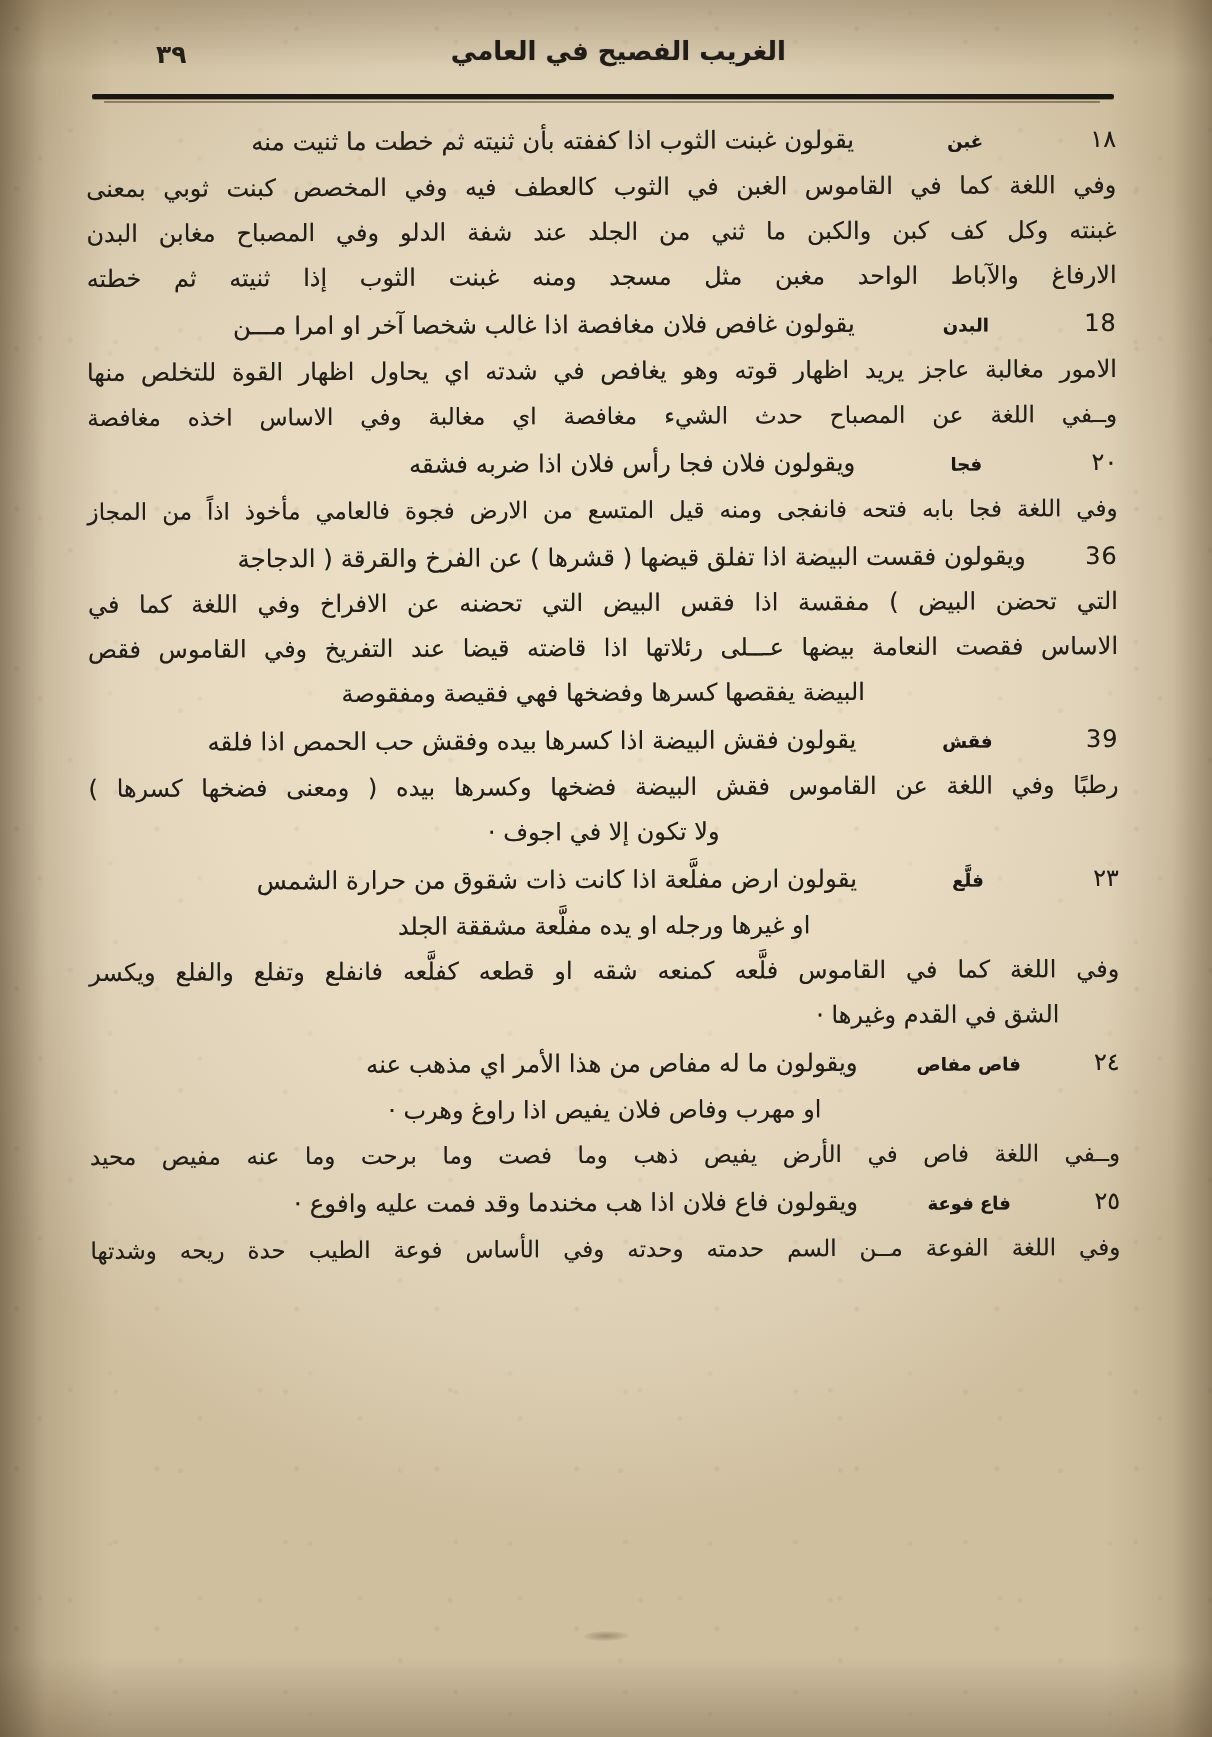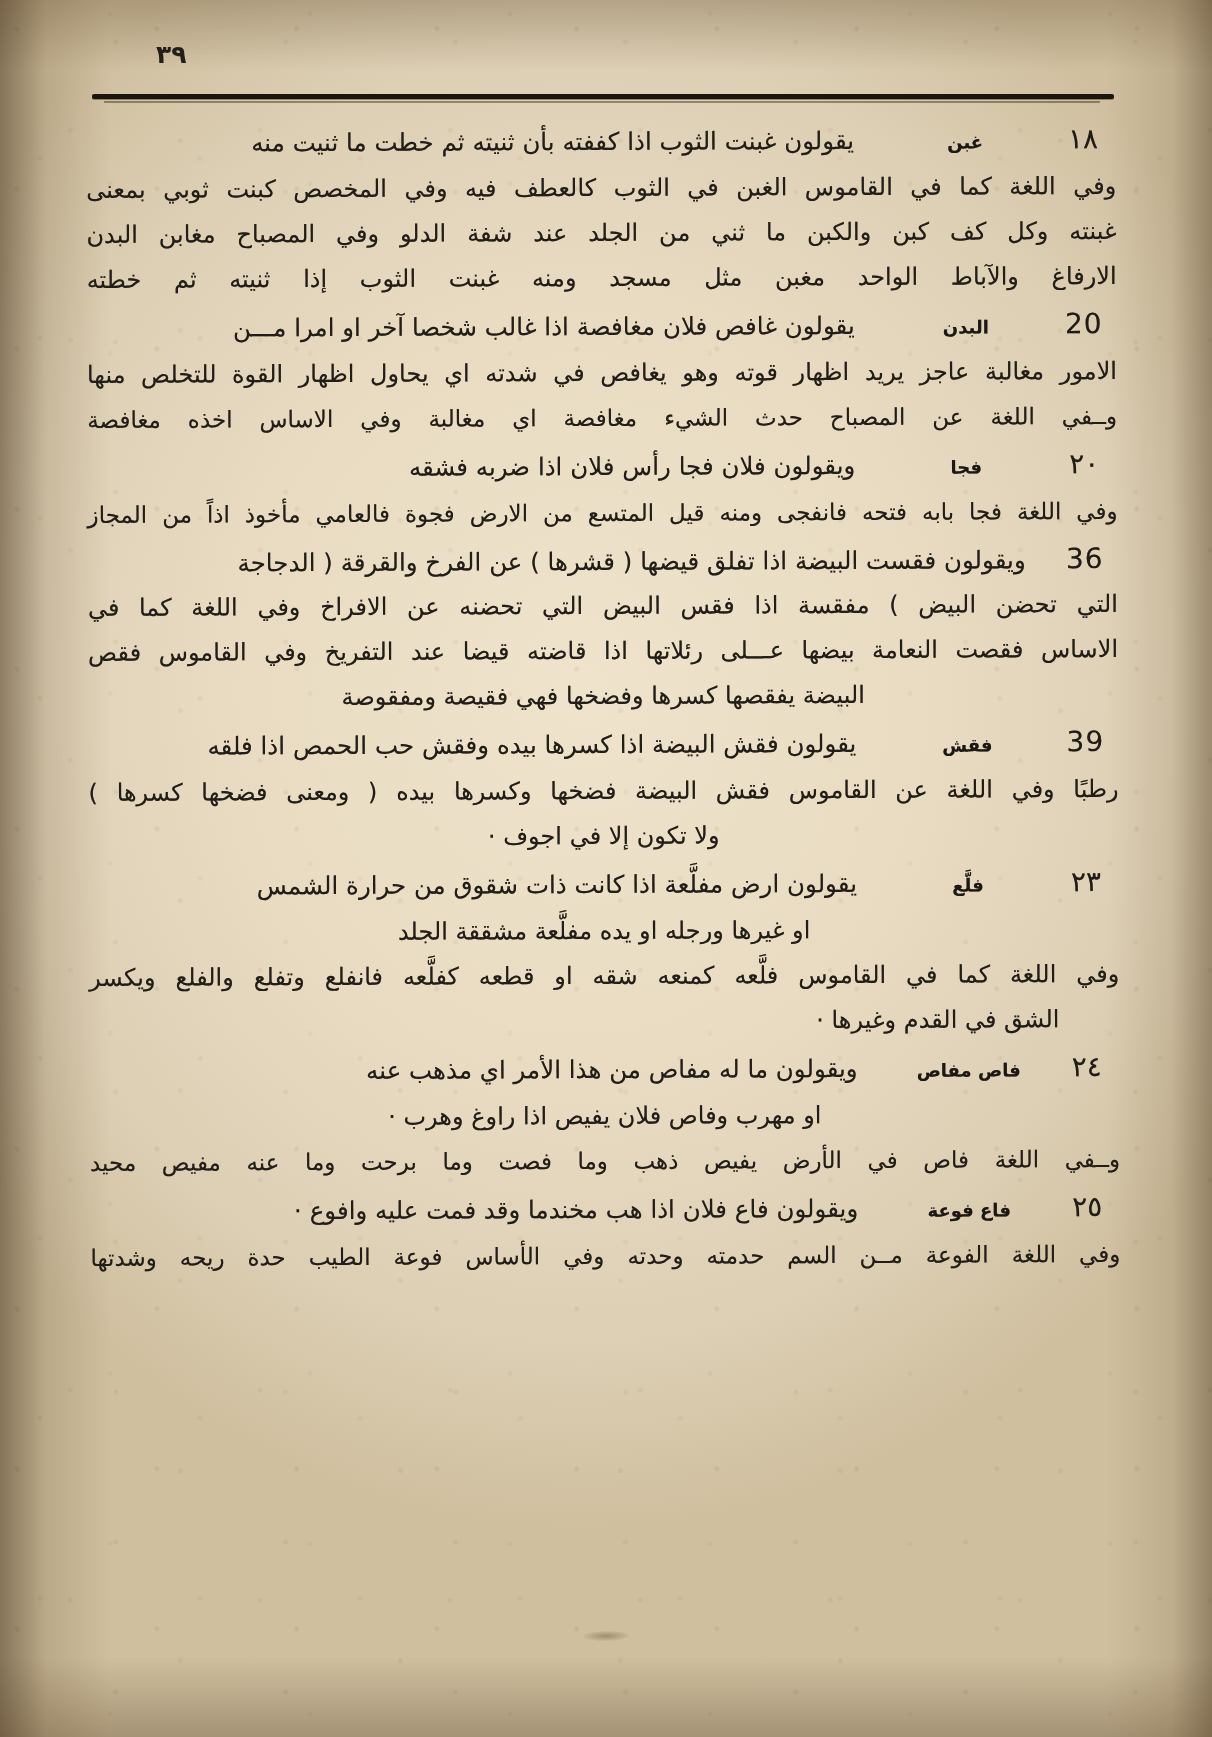--- a/index.html
+++ b/index.html
@@ -129,22 +129,21 @@
   .headline {
     display: flex;
     flex-direction: row;
     align-items: baseline;
     gap: 0;
     white-space: nowrap;
   }
   .num {
     flex: 0 0 auto;
     width: 66px;
-    text-align: center;
-    font-size: 28px;
+    font-size: 24px;
     letter-spacing: 1px;
     color: #201c16;
   }
   .lemma {
     flex: 0 0 auto;
     min-width: 150px;
     text-align: center;
     font-size: 18px;
     font-weight: 600;
     color: #1c1813;
@@ -187,41 +186,42 @@
     pointer-events: none;
   }
 </style>
 </head>
 <body>
 
 <div class="page">
   <div class="content">
 
     <div class="header">
+      <div class="running-title">الغريب الفصيح في العامي</div>
       <div class="folio">٣٩</div>
     </div>
     <div class="rule"></div>
     <div class="rule thin"></div>
 
     <div class="body skew">
 
       <div class="entry">
         <div class="ln headline">
           <span class="num">١٨</span>
           <span class="lemma">غبن</span>
           <span class="gloss-start">يقولون غبنت الثوب اذا كففته بأن ثنيته ثم خطت ما ثنيت منه</span>
         </div>
         <div class="ln cont">وفي اللغة كما في القاموس الغبن في الثوب كالعطف فيه وفي المخصص كبنت ثوبي بمعنى</div>
         <div class="ln cont">غبنته  وكل كف كبن  والكبن ما ثني من الجلد عند شفة الدلو وفي المصباح مغابن البدن</div>
         <div class="ln cont">الارفاغ والآباط الواحد مغبن مثل مسجد ومنه غبنت الثوب إذا ثنيته ثم خطته</div>
       </div>
 
       <div class="entry">
         <div class="ln headline">
-          <span class="num">20</span>
+          <span class="num">18</span>
           <span class="lemma">البدن</span>
           <span class="gloss-start">يقولون غافص فلان مغافصة اذا غالب شخصا آخر او امرا مـــن</span>
         </div>
         <div class="ln cont">الامور مغالبة عاجز يريد اظهار قوته وهو يغافص في شدته اي يحاول اظهار القوة للتخلص منها</div>
         <div class="ln cont tight">وــفي اللغة عن المصباح حدث الشيء مغافصة اي مغالبة وفي الاساس اخذه مغافصة</div>
       </div>
 
       <div class="entry">
         <div class="ln headline">
           <span class="num">٢٠</span>

